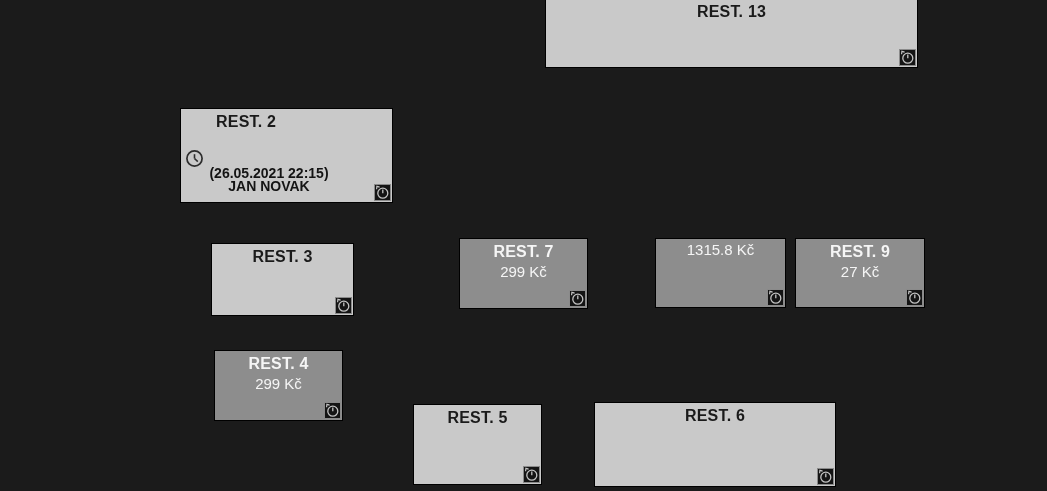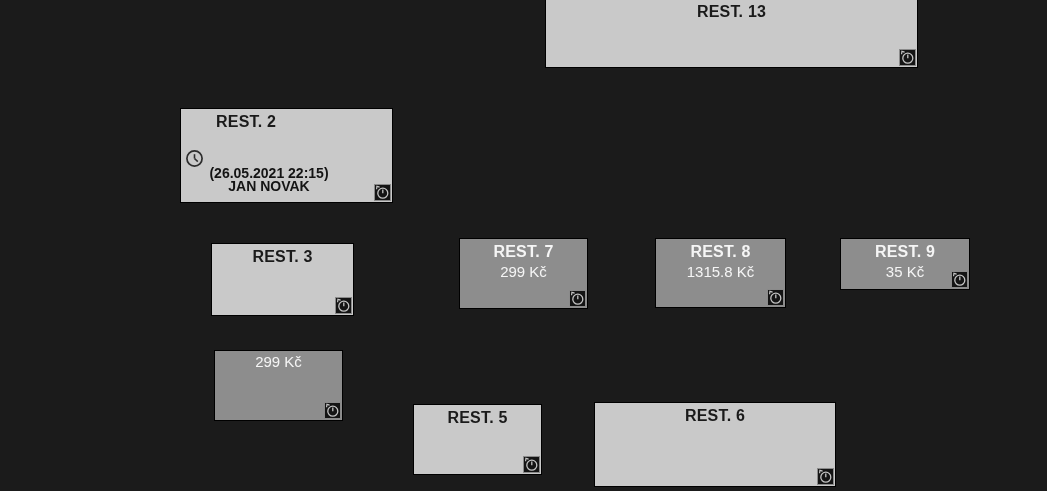--- a/index.html
+++ b/index.html
@@ -85,55 +85,55 @@
 
       <button class="history-btn">
         <svg viewBox="0 0 15 15" width="15" height="15">
           <circle cx="7.8" cy="8.2" r="5" fill="none" stroke="#c4c4c4" stroke-width="1.3"></circle>
           <line x1="7.8" y1="8.2" x2="7.8" y2="4.6" stroke="#c4c4c4" stroke-width="1.3"></line>
           <polyline points="1.6,4.2 1.9,1.4 4.6,2.2" fill="none" stroke="#c4c4c4" stroke-width="1.2"></polyline>
         </svg>
       </button>
     </div>
     <div class="card occupied" style="left: 655px; top: 238px; width: 131px; height: 70px;">
-      <div class="title">REST. 8</div>
       <div class="amount">1315.8 Kč</div>
 
       <button class="history-btn">
         <svg viewBox="0 0 15 15" width="15" height="15">
           <circle cx="7.8" cy="8.2" r="5" fill="none" stroke="#c4c4c4" stroke-width="1.3"></circle>
           <line x1="7.8" y1="8.2" x2="7.8" y2="4.6" stroke="#c4c4c4" stroke-width="1.3"></line>
           <polyline points="1.6,4.2 1.9,1.4 4.6,2.2" fill="none" stroke="#c4c4c4" stroke-width="1.2"></polyline>
         </svg>
       </button>
     </div>
-    <div class="card occupied" style="left: 840px; top: 238px; width: 130px; height: 52px;">
+    <div class="card occupied" style="left: 795px; top: 238px; width: 130px; height: 70px;">
       <div class="title">REST. 9</div>
-      <div class="amount">35 Kč</div>
+      <div class="amount">27 Kč</div>
 
       <button class="history-btn">
         <svg viewBox="0 0 15 15" width="15" height="15">
           <circle cx="7.8" cy="8.2" r="5" fill="none" stroke="#c4c4c4" stroke-width="1.3"></circle>
           <line x1="7.8" y1="8.2" x2="7.8" y2="4.6" stroke="#c4c4c4" stroke-width="1.3"></line>
           <polyline points="1.6,4.2 1.9,1.4 4.6,2.2" fill="none" stroke="#c4c4c4" stroke-width="1.2"></polyline>
         </svg>
       </button>
     </div>
     <div class="card occupied" style="left: 214px; top: 350px; width: 129px; height: 71px;">
+      <div class="title">REST. 4</div>
       <div class="amount">299 Kč</div>
 
       <button class="history-btn">
         <svg viewBox="0 0 15 15" width="15" height="15">
           <circle cx="7.8" cy="8.2" r="5" fill="none" stroke="#c4c4c4" stroke-width="1.3"></circle>
           <line x1="7.8" y1="8.2" x2="7.8" y2="4.6" stroke="#c4c4c4" stroke-width="1.3"></line>
           <polyline points="1.6,4.2 1.9,1.4 4.6,2.2" fill="none" stroke="#c4c4c4" stroke-width="1.2"></polyline>
         </svg>
       </button>
     </div>
-    <div class="card free" style="left: 413px; top: 404px; width: 129px; height: 71px;">
+    <div class="card free" style="left: 413px; top: 404px; width: 129px; height: 81px;">
       <div class="title">REST. 5</div>
 
       <button class="history-btn">
         <svg viewBox="0 0 15 15" width="15" height="15">
           <circle cx="7.8" cy="8.2" r="5" fill="none" stroke="#c4c4c4" stroke-width="1.3"></circle>
           <line x1="7.8" y1="8.2" x2="7.8" y2="4.6" stroke="#c4c4c4" stroke-width="1.3"></line>
           <polyline points="1.6,4.2 1.9,1.4 4.6,2.2" fill="none" stroke="#c4c4c4" stroke-width="1.2"></polyline>
         </svg>
       </button>
     </div>

